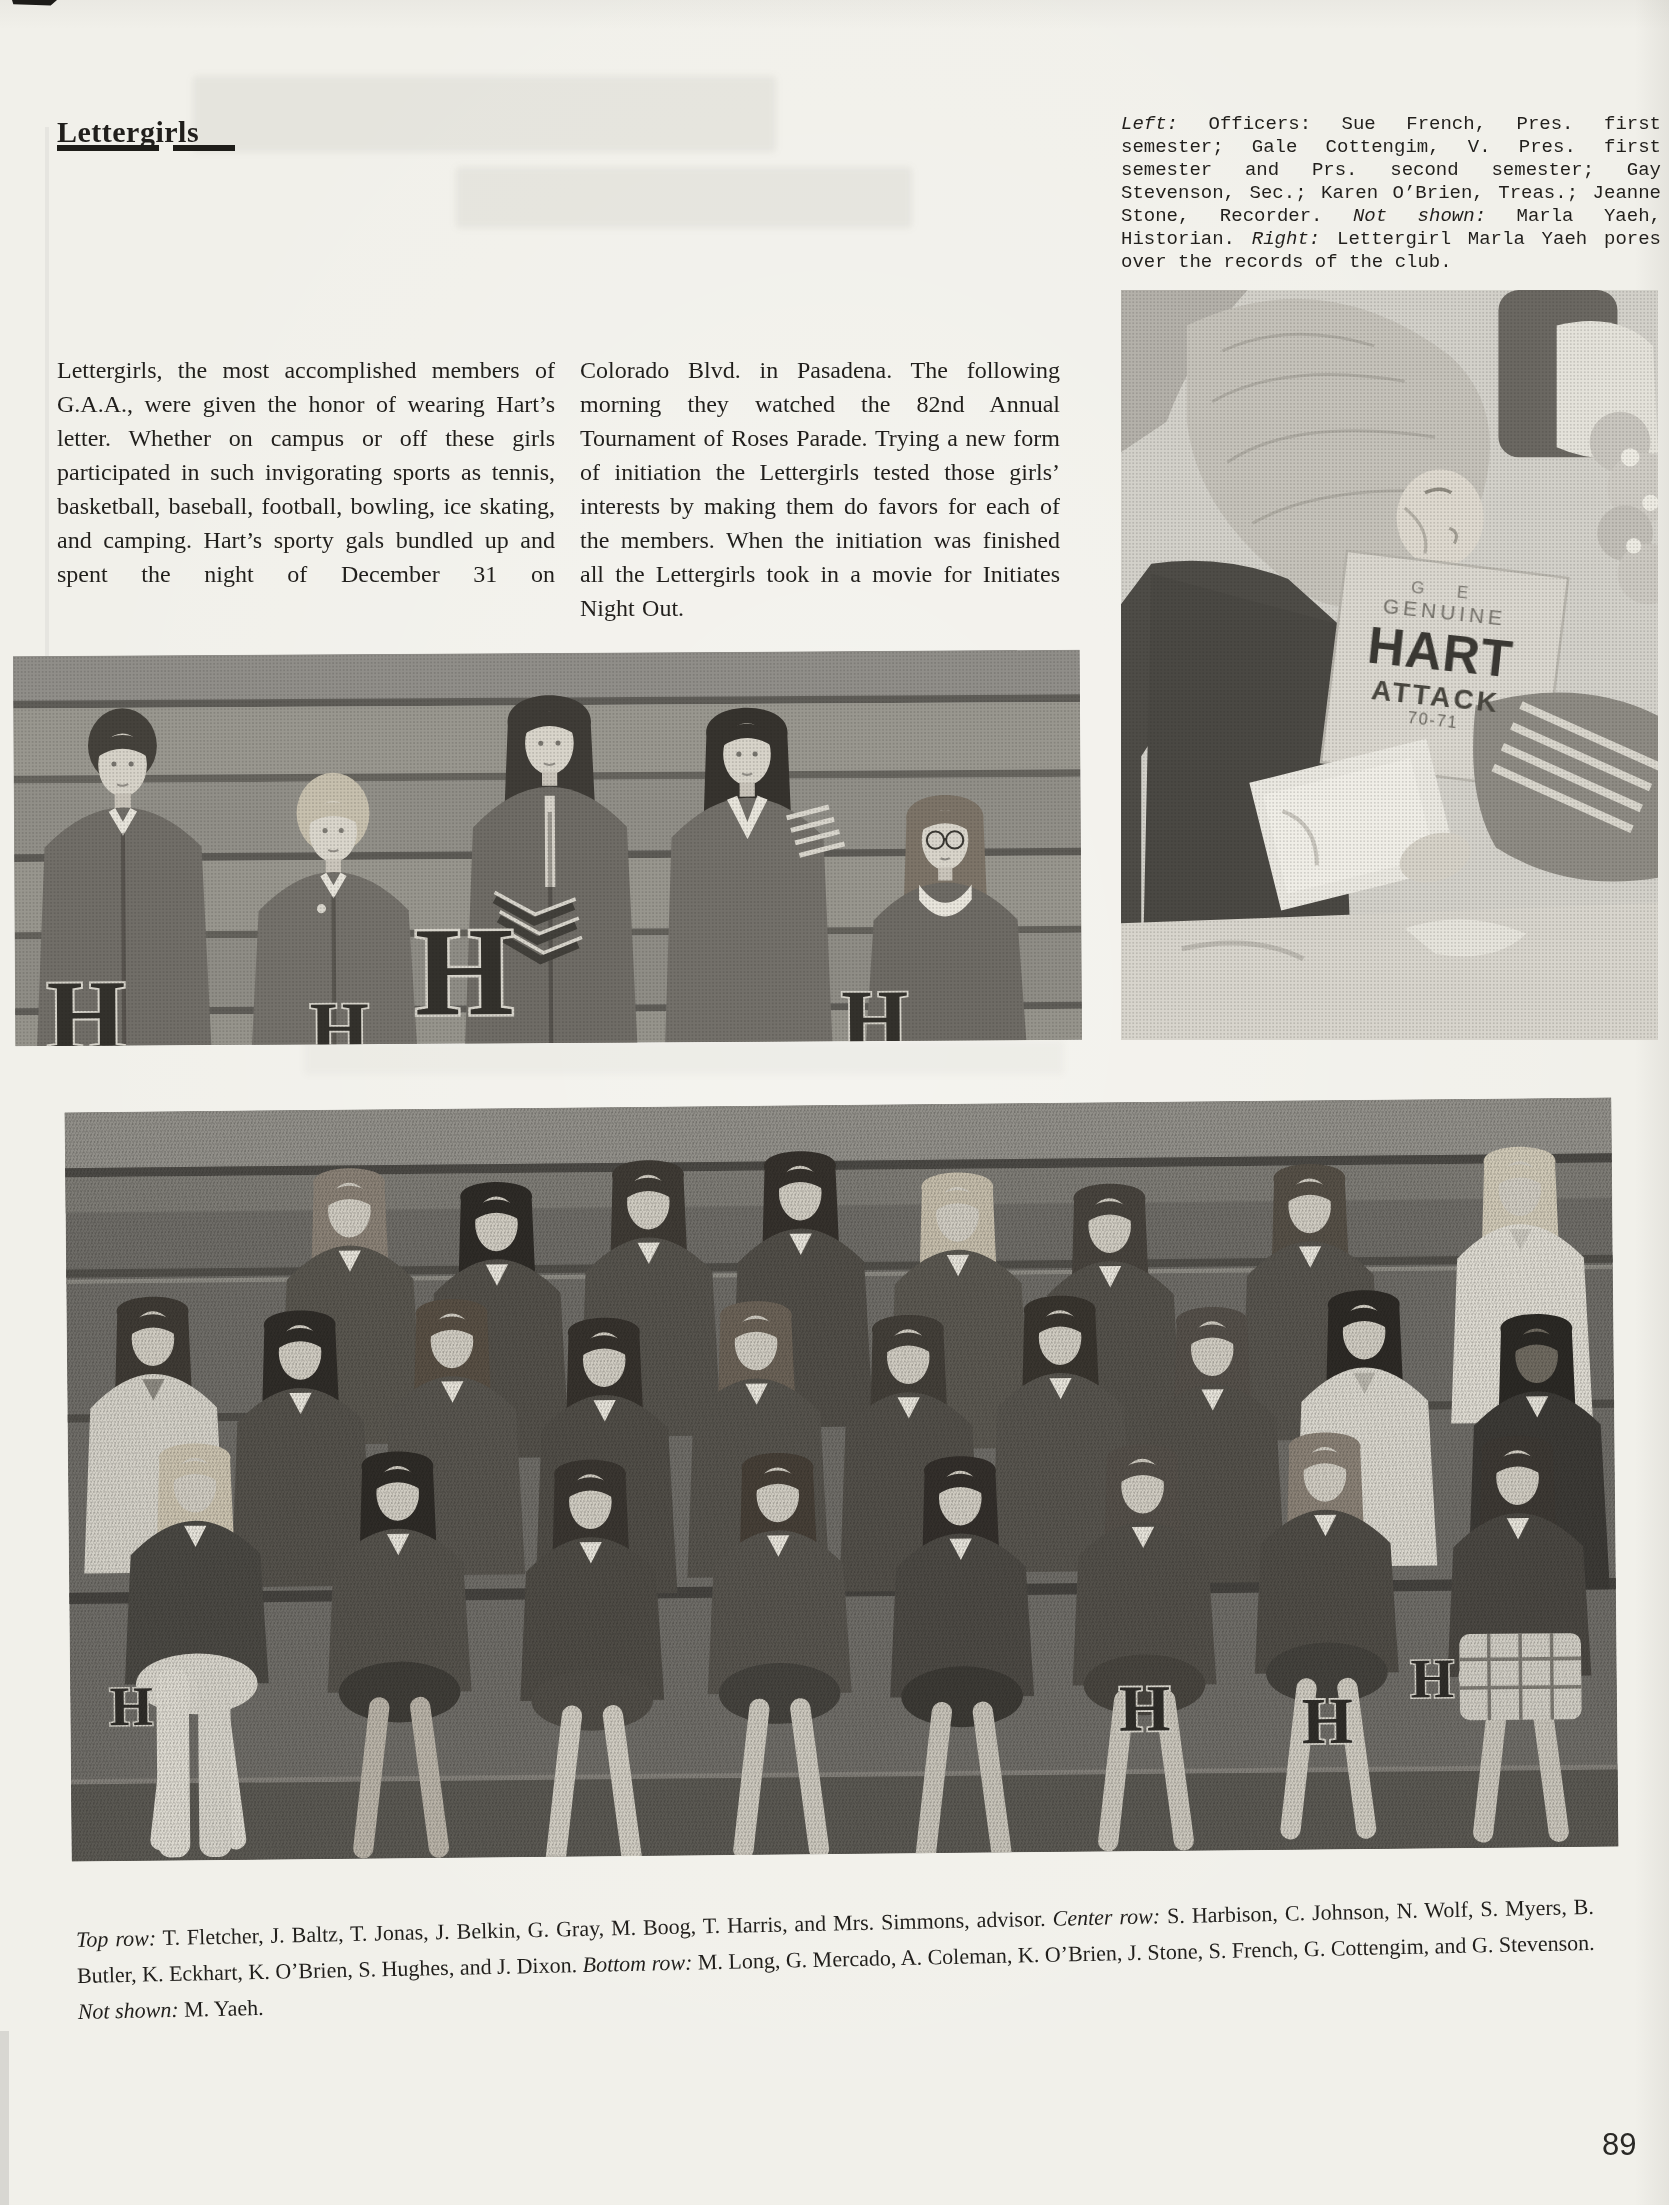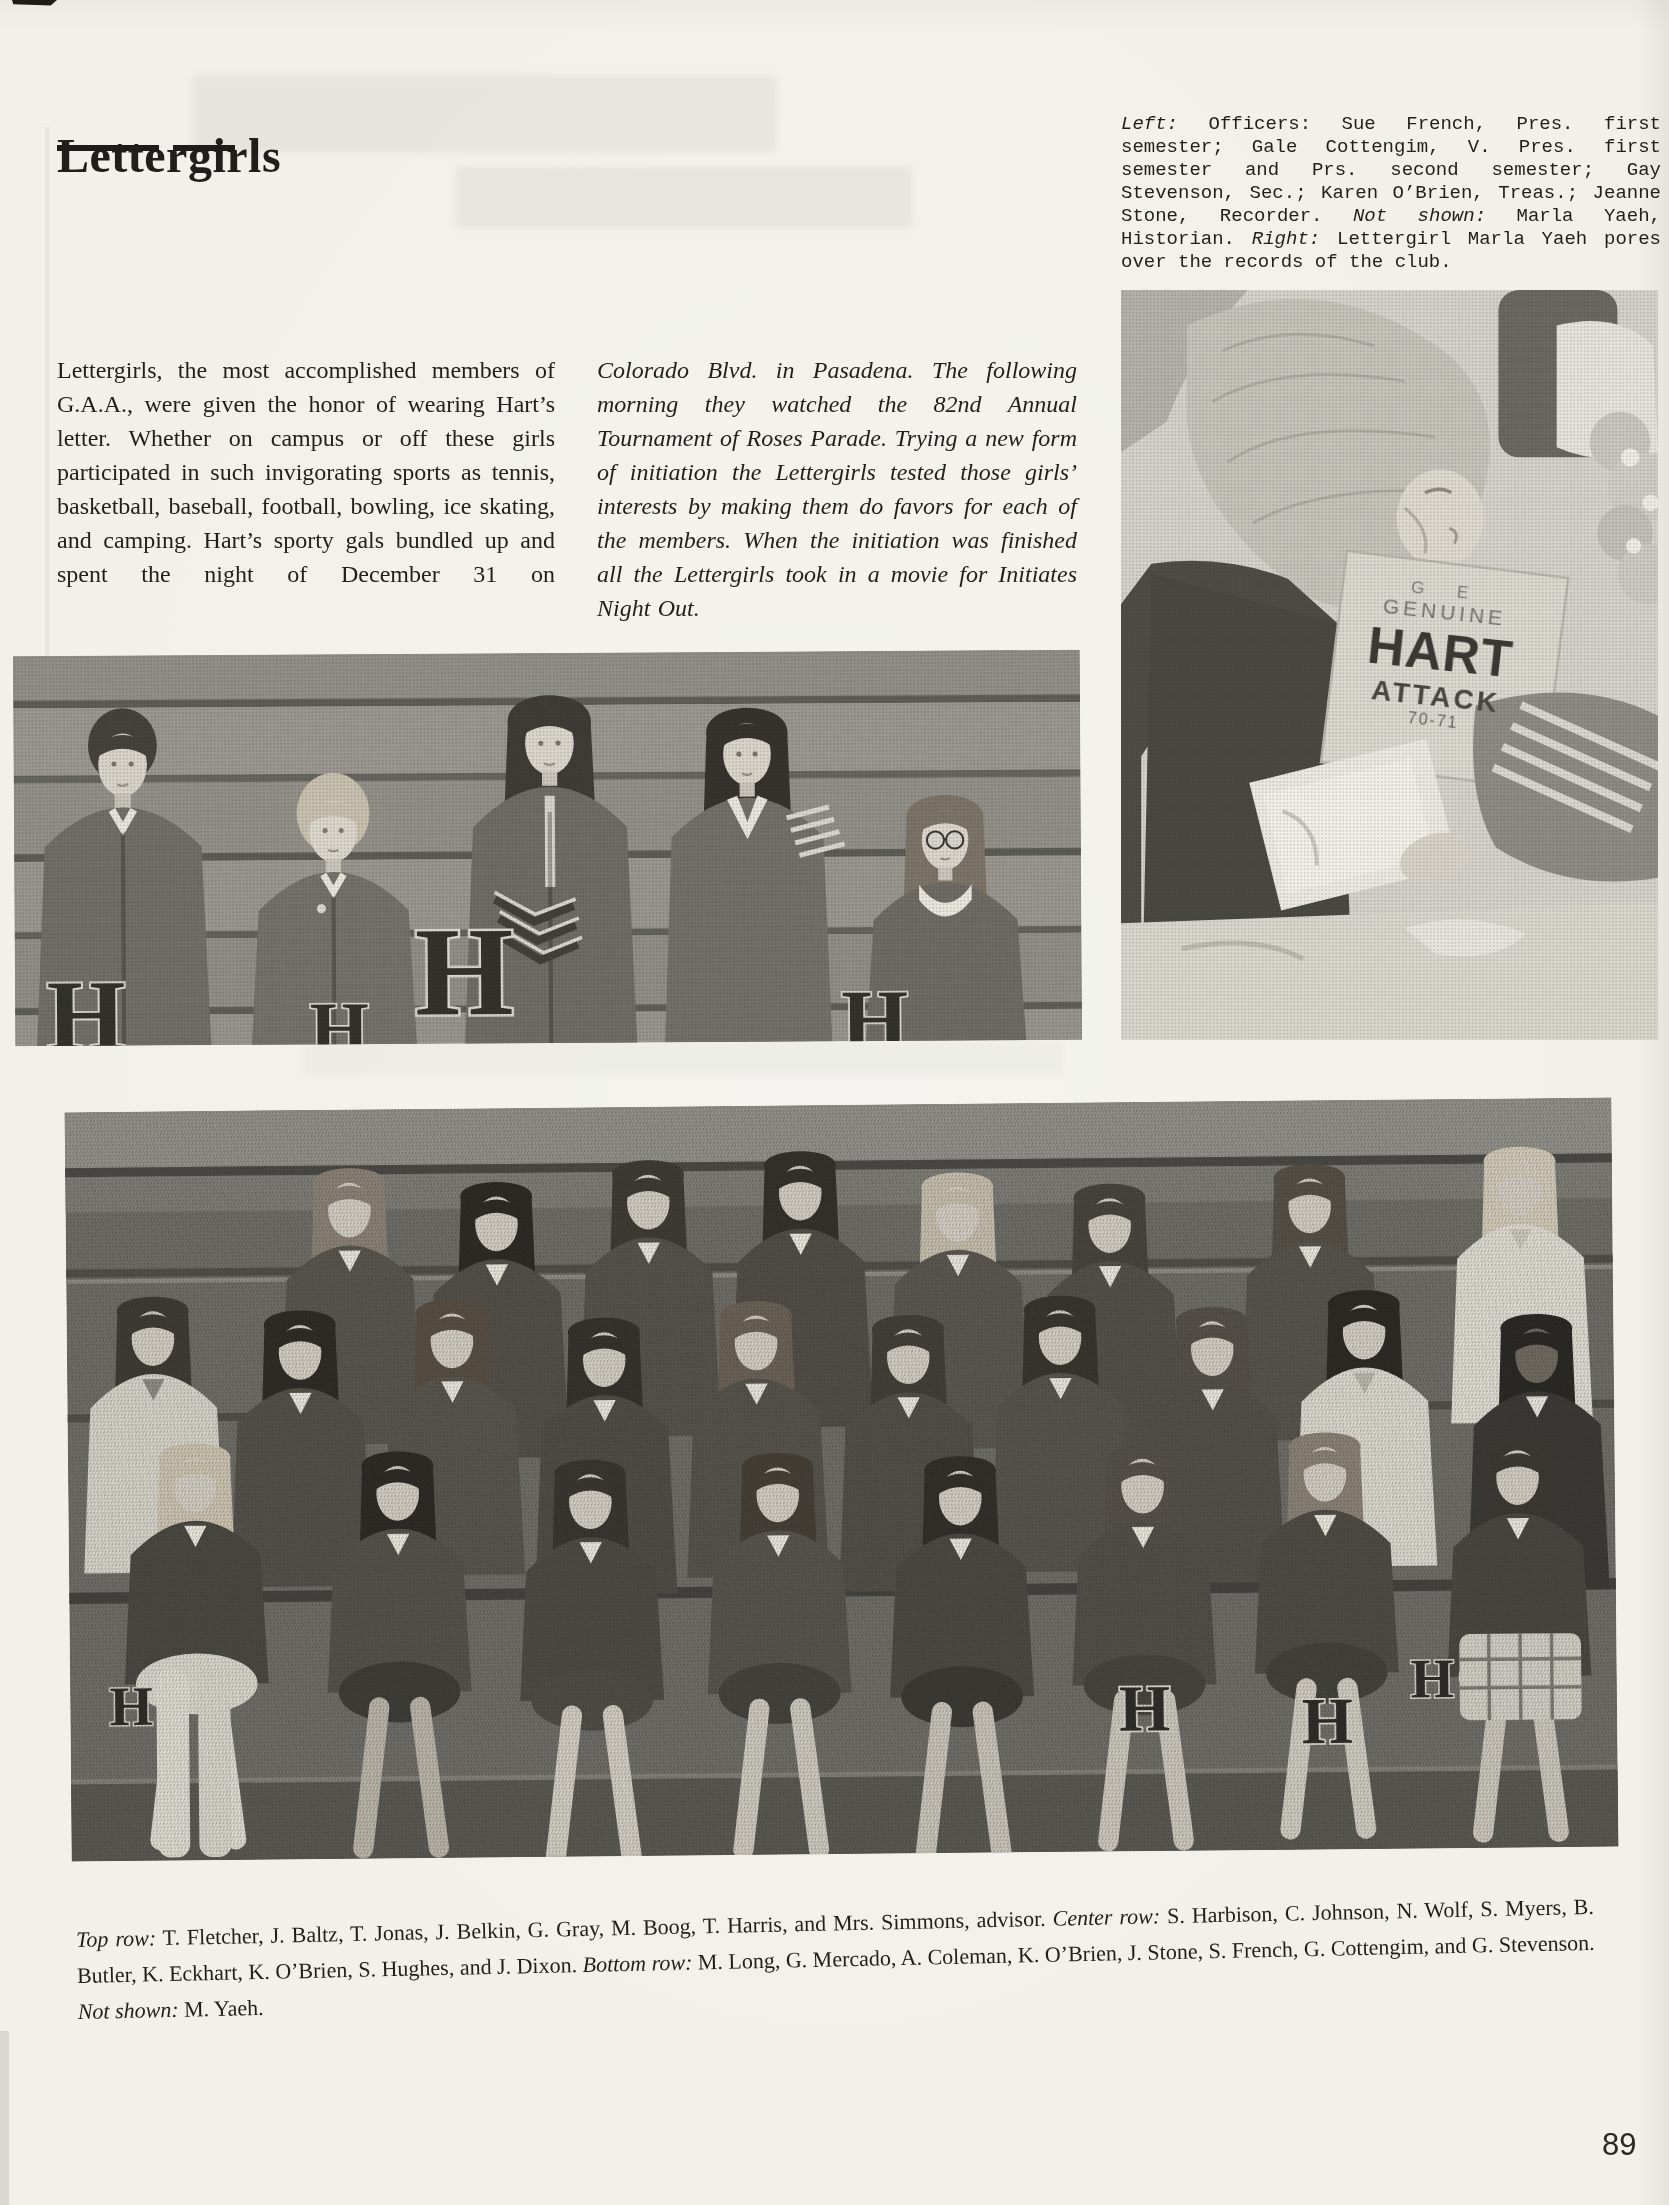--- a/index.html
+++ b/index.html
@@ -13,31 +13,31 @@
     font-family:"Liberation Serif","DejaVu Serif",serif;
     color:#211f1c;
   }
   
   .corner-mark{position:absolute;left:12px;top:0;width:45px;height:5.6px;background:#1d1c19;
     clip-path:polygon(0 0,100% 0,86% 100%,3% 75%);}
   .crease{position:absolute;left:45px;top:127px;width:3.5px;height:654px;background:rgba(40,38,32,.05);}
   .edge-strip{position:absolute;left:0;top:2031px;width:8.6px;height:174px;background:#d8d7d2;}
   .ghost{position:absolute;background:rgba(95,92,80,.08);filter:blur(3.5px);border-radius:4px;}
   
-  .section-label{position:absolute;left:57px;top:92px;font-size:48px;line-height:1;letter-spacing:0.5px;}
+  .section-label{position:absolute;left:57px;top:92px;font-size:30px;line-height:1;letter-spacing:0.5px;}
   .underline-bar{position:absolute;top:145px;height:5.6px;background:#1e1d19;}
   .ub1{left:57px;width:102px;} .ub2{left:173px;width:62px;}
   .page-title{position:absolute;left:55px;top:163px;font-size:69px;line-height:1.05;letter-spacing:-0.5px;white-space:nowrap;}
   
   .caption-top{position:absolute;left:1121px;top:94px;width:540px;font-size:19px;line-height:23px;
     text-align:justify;font-family:Liberation Mono, monospace;}
   .caption-top i, .caption-bottom i{font-style:italic;}
   .body-col{position:absolute;top:305px;font-size:24px;line-height:34px;text-align:justify;word-spacing:.06em;margin-top:48px;}
   .col-left{left:57px;width:498px;text-align-last:justify;}
-  .col-right{left:597px;width:480px;font-style:italic;}
+  .col-right{left:580px;width:480px;}
   .caption-bottom{position:absolute;left:77px;top:1900px;width:1518px;font-size:22px;line-height:36px;
     text-align:justify;transform:rotate(-1.25deg);transform-origin:0 50%;}
   .page-number{position:absolute;left:1602px;top:2127px;font-size:31px;font-family:"Liberation Sans","DejaVu Sans",sans-serif;color:#2a2926;}
   
   figure{margin:0;padding:0;position:absolute;overflow:hidden;}
   figure svg{display:block;}
   .photo::after{ 
     content:"";position:absolute;inset:0;pointer-events:none;
     background-image:radial-gradient(rgba(25,24,20,.16) 0.6px, rgba(0,0,0,0) 0.9px);
     background-size:3.5px 3.5px;}

